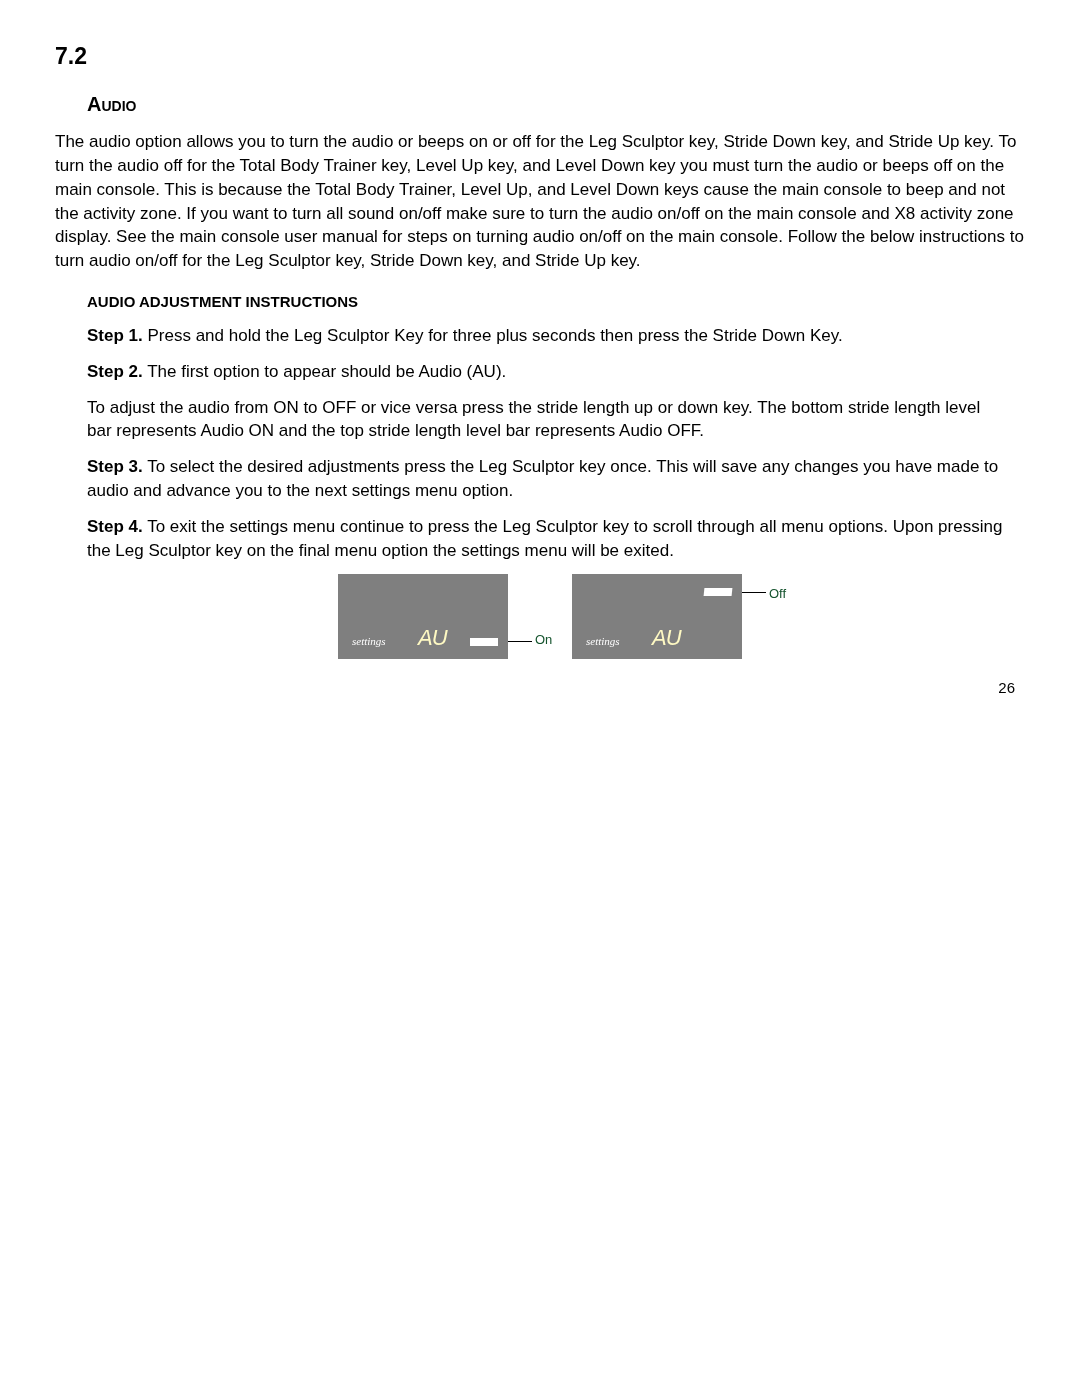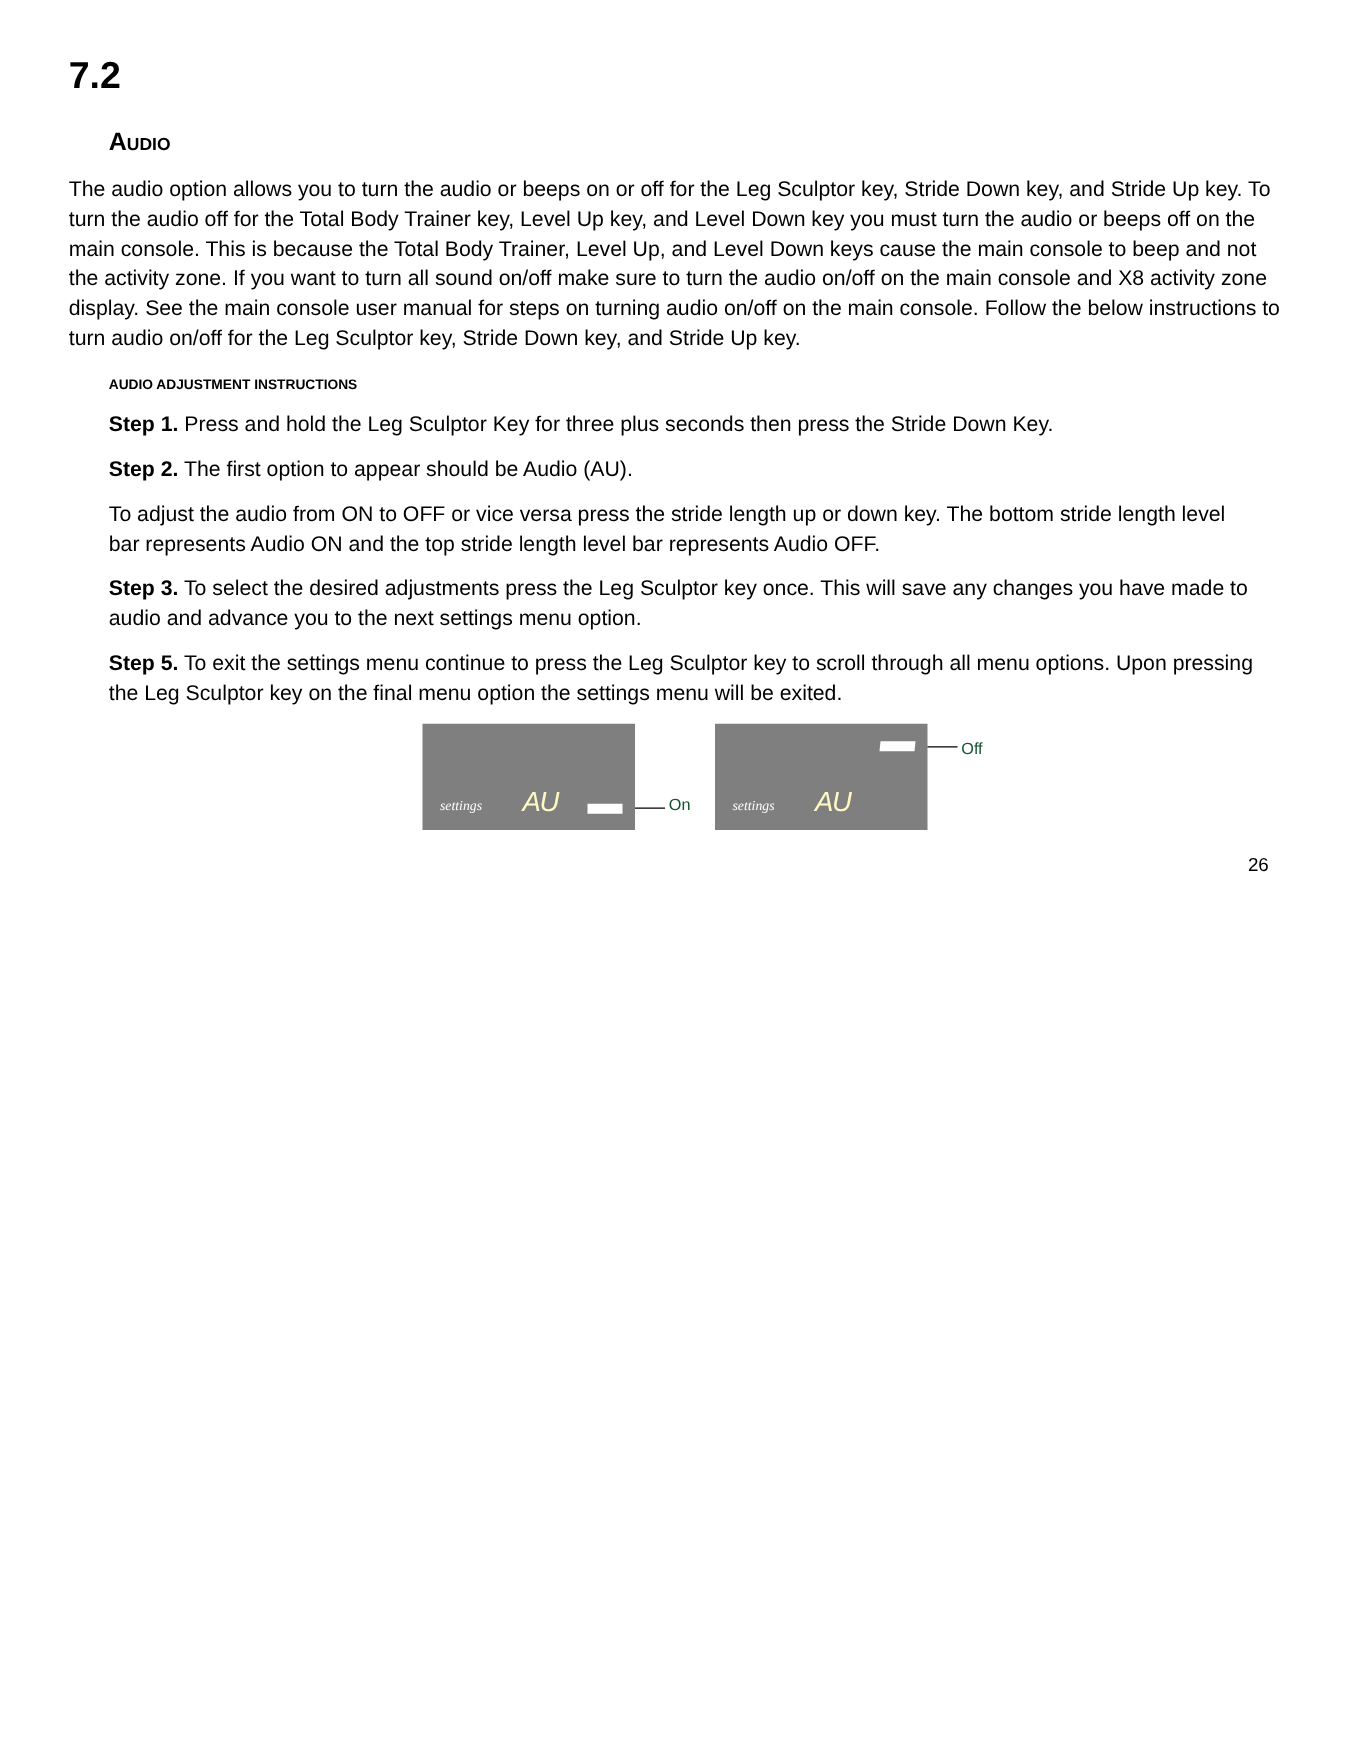--- a/index.html
+++ b/index.html
@@ -15,42 +15,42 @@
       color: #000;
       font-size: 17px;
       line-height: 1.4;
     }
     .section-heading {
       display: flex;
       align-items: baseline;
       margin-bottom: 18px;
     }
     .section-number {
-      font-size: 30px;
+      font-size: 23px;
       font-weight: bold;
       margin-right: 28px;
     }
     .section-title {
       font-size: 21px;
       font-weight: bold;
       font-variant: small-caps;
       letter-spacing: 0.5px;
     }
     .subsection-title {
       font-size: 20px;
       font-weight: bold;
       font-variant: small-caps;
       margin-left: 32px;
       margin-bottom: 12px;
     }
     .intro-para {
       margin-bottom: 18px;
     }
     .instructions-heading {
-      font-size: 11px;
+      font-size: 15px;
       font-weight: bold;
       margin-left: 32px;
       margin-bottom: 12px;
     }
     .step {
       margin-left: 32px;
       margin-right: 18px;
       margin-bottom: 12px;
     }
     .step-label {
@@ -167,21 +167,21 @@
   <span class="step-label">Step 2.</span><span> The first option to appear should be Audio (AU).</span>
 </p>
 
 <p class="step">To adjust the audio from ON to OFF or vice versa press the stride length up or down key. The bottom stride length level bar represents Audio ON and the top stride length level bar represents Audio OFF.</p>
 
 <p class="step">
   <span class="step-label">Step 3.</span><span> To select the desired adjustments press the Leg Sculptor key once. This will save any changes you have made to audio and advance you to the next settings menu option.</span>
 </p>
 
 <p class="step">
-  <span class="step-label">Step 5.</span><span> To exit the settings menu continue to press the Leg Sculptor key to scroll through all menu options. Upon pressing the Leg Sculptor key on the final menu option the settings menu will be exited.</span>
+  <span class="step-label">Step 4.</span><span> To exit the settings menu continue to press the Leg Sculptor key to scroll through all menu options. Upon pressing the Leg Sculptor key on the final menu option the settings menu will be exited.</span>
 </p>
 
 <div class="figure-container">
   <div class="figure-inner">
     <div class="panel-wrapper">
       <div class="display-panel">
         <span class="panel-settings-label">settings</span>
         <span class="panel-au">AU</span>
         <div class="indicator-bar indicator-on"></div>
       </div>

